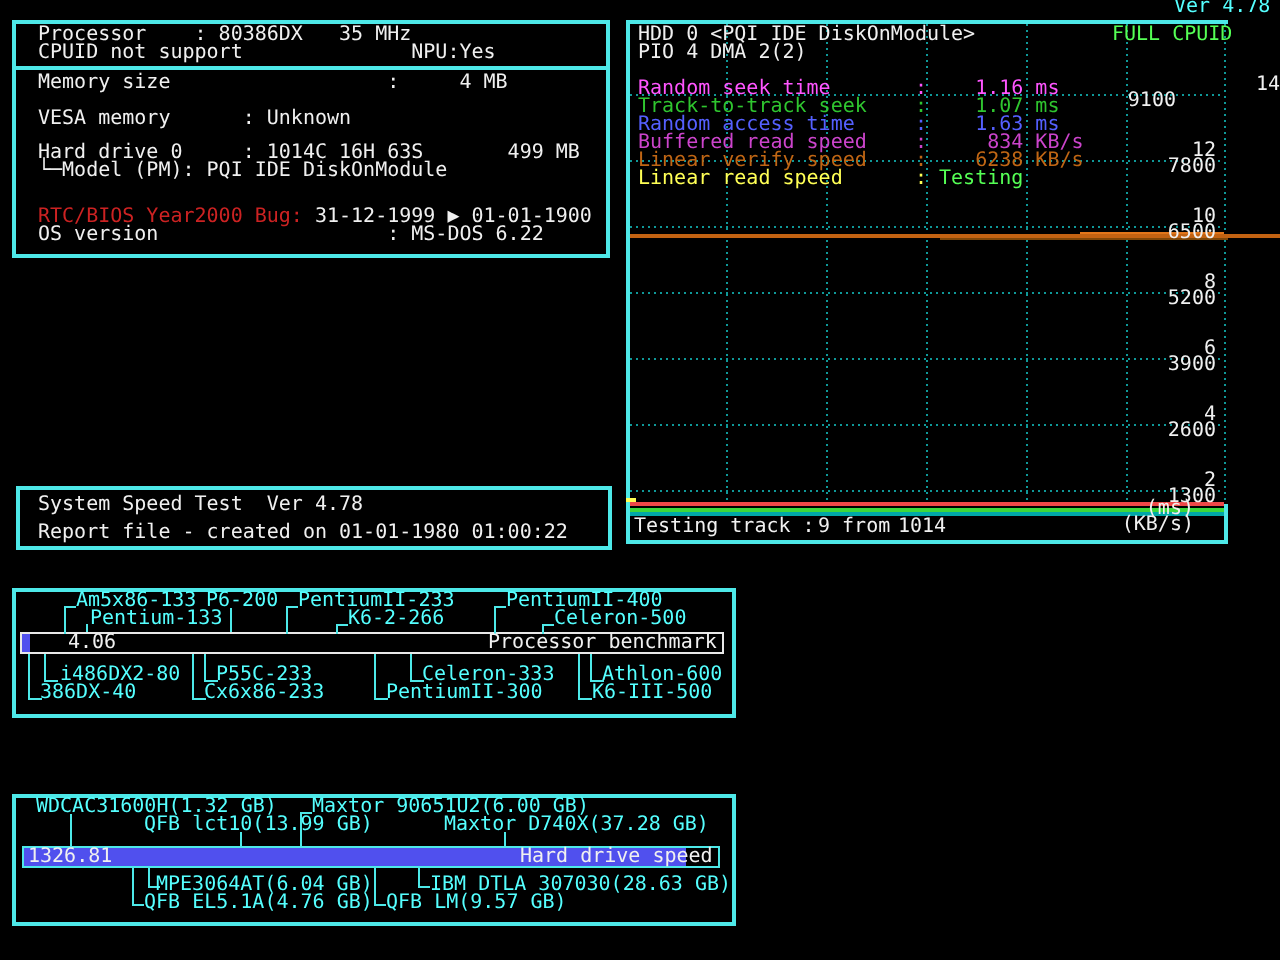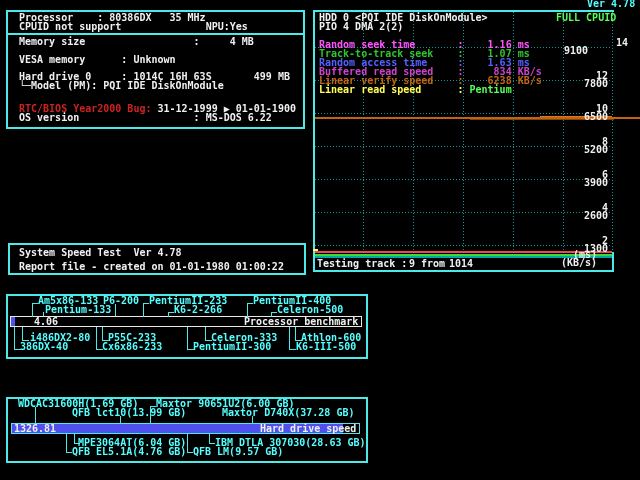--- a/index.html
+++ b/index.html
@@ -1,17 +1,17 @@
 <!DOCTYPE html>
 <html><head>
 <meta charset="utf-8">
 <style>
   body{margin:0;background:#111;}
   #screen{position:relative;width:640px;height:480px;background:#000;overflow:hidden;
-          font-family:"DejaVu Sans Mono",monospace;font-weight:700;font-size:10px;}
+          font-family:"DejaVu Sans Mono",monospace;font-weight:400;font-size:10px;}
   .t{position:absolute;white-space:pre;line-height:8px;height:8px;z-index:3;}
   .w{color:#F0F0F0}.cy{color:#55FFFF}.red{color:#FF5555}.dred{color:#CC2222}
   .mag{color:#FF55FF}.pur{color:#CC44CC}.grn{color:#2FC52F}.bgrn{color:#55FF55}
   .blu{color:#5560FF}.org{color:#C06614}.yel{color:#FFFF55}
   .box{position:absolute;border:2px solid #4DE8E8;background:transparent;z-index:1;}
   .ln{position:absolute;z-index:2;}
   .gl{position:absolute;z-index:1;}
   .conn{position:absolute;z-index:2;border:0 solid #4DE8E8;}
   .bar{position:absolute;background:#000;z-index:2;}
   .ralign{text-align:right;}
@@ -44,21 +44,21 @@
   <div class="gl" style="left:612px;top:252px;width:2px;height:20px;background:#4DE8E8"></div>
 
   <span class="t w" style="left:319px;top:14px">HDD 0 &lt;PQI IDE DiskOnModule&gt;</span>
   <span class="t bgrn" style="left:556px;top:14px">FULL CPUID</span>
   <span class="t w" style="left:319px;top:23px">PIO 4 DMA 2(2)</span>
   <span class="t mag" style="left:319px;top:41px">Random seek time       :    1.16 ms</span>
   <span class="t grn" style="left:319px;top:50px">Track-to-track seek    :    1.07 ms</span>
   <span class="t blu" style="left:319px;top:59px">Random access time     :    1.63 ms</span>
   <span class="t pur" style="left:319px;top:68px">Buffered read speed    :     834 KB/s</span>
   <span class="t org" style="left:319px;top:77px">Linear verify speed    :    6238 KB/s</span>
-  <span class="t" style="left:319px;top:86px"><span class="yel">Linear read speed      : </span><span class="bgrn">Pentium</span></span>
+  <span class="t" style="left:319px;top:86px"><span class="yel">Linear read speed      : </span><span class="bgrn">Testing</span></span>
 
   <div class="ln" style="left:315px;top:117px;width:325px;height:2px;background:#C26212"></div>
   <div class="ln" style="left:470px;top:119px;width:144px;height:1px;background:#7E4608"></div>
   <div class="ln" style="left:540px;top:116px;width:72px;height:1px;background:#E2761A"></div>
   <div class="ln" style="left:315px;top:251px;width:297px;height:2px;background:#EE4848"></div>
   <div class="ln" style="left:315px;top:254px;width:297px;height:2px;background:#3CD83C"></div>
   <div class="ln" style="left:313px;top:249px;width:5px;height:2px;background:#FFFF55"></div>
   <div class="ln" style="left:315px;top:256px;width:297px;height:2px;background:#00A8A8"></div>
 
   <span class="t w" style="left:317px;top:260px">Testing track :</span>
@@ -85,21 +85,21 @@
     <div class="gl" style="left:315px;top:146px;width:297px;height:1px;background:repeating-linear-gradient(to right,#0F9898 0 1px,transparent 1px 3px)"></div>
     <div class="gl" style="left:315px;top:179px;width:297px;height:1px;background:repeating-linear-gradient(to right,#0F9898 0 1px,transparent 1px 3px)"></div>
     <div class="gl" style="left:315px;top:212px;width:297px;height:1px;background:repeating-linear-gradient(to right,#0F9898 0 1px,transparent 1px 3px)"></div>
     <div class="gl" style="left:315px;top:245px;width:297px;height:1px;background:repeating-linear-gradient(to right,#0F9898 0 1px,transparent 1px 3px)"></div>
     <div class="gl" style="left:363px;top:12px;width:1px;height:244px;background:repeating-linear-gradient(to bottom,#0F9898 0 1px,transparent 1px 3px)"></div>
     <div class="gl" style="left:413px;top:12px;width:1px;height:244px;background:repeating-linear-gradient(to bottom,#0F9898 0 1px,transparent 1px 3px)"></div>
     <div class="gl" style="left:463px;top:12px;width:1px;height:244px;background:repeating-linear-gradient(to bottom,#0F9898 0 1px,transparent 1px 3px)"></div>
     <div class="gl" style="left:513px;top:12px;width:1px;height:244px;background:repeating-linear-gradient(to bottom,#0F9898 0 1px,transparent 1px 3px)"></div>
     <div class="gl" style="left:563px;top:12px;width:1px;height:244px;background:repeating-linear-gradient(to bottom,#0F9898 0 1px,transparent 1px 3px)"></div>
     <div class="gl" style="left:612px;top:12px;width:1px;height:240px;background:repeating-linear-gradient(to bottom,#0F9898 0 1px,transparent 1px 3px)"></div>
-    <div class="t w ralign" style="left:580px;top:39px;width:48px">14</div>
+    <div class="t w ralign" style="left:592px;top:39px;width:48px">14</div>
     <div class="t w ralign" style="left:560px;top:72px;width:48px">12</div>
     <div class="t w ralign" style="left:560px;top:105px;width:48px">10</div>
     <div class="t w ralign" style="left:560px;top:138px;width:48px">8</div>
     <div class="t w ralign" style="left:560px;top:171px;width:48px">6</div>
     <div class="t w ralign" style="left:560px;top:204px;width:48px">4</div>
     <div class="t w ralign" style="left:560px;top:237px;width:48px">2</div>
     <div class="t w ralign" style="left:540px;top:47px;width:48px">9100</div>
     <div class="t w ralign" style="left:560px;top:80px;width:48px">7800</div>
     <div class="t w ralign" style="left:560px;top:113px;width:48px">6500</div>
     <div class="t w ralign" style="left:560px;top:146px;width:48px">5200</div>
@@ -129,21 +129,21 @@
     <div class="conn" style="left:247px;top:303px;width:5px;height:13px;border-left:1px solid #4DE8E8;border-top:1px solid #4DE8E8;"></div>
     <div class="conn" style="left:271px;top:312px;width:5px;height:4px;border-left:1px solid #4DE8E8;border-top:1px solid #4DE8E8;"></div>
     <div class="conn" style="left:14px;top:327px;width:6px;height:22px;border-left:1px solid #4DE8E8;border-bottom:1px solid #4DE8E8;"></div>
     <div class="conn" style="left:22px;top:327px;width:6px;height:13px;border-left:1px solid #4DE8E8;border-bottom:1px solid #4DE8E8;"></div>
     <div class="conn" style="left:96px;top:327px;width:6px;height:22px;border-left:1px solid #4DE8E8;border-bottom:1px solid #4DE8E8;"></div>
     <div class="conn" style="left:102px;top:327px;width:6px;height:13px;border-left:1px solid #4DE8E8;border-bottom:1px solid #4DE8E8;"></div>
     <div class="conn" style="left:187px;top:327px;width:6px;height:22px;border-left:1px solid #4DE8E8;border-bottom:1px solid #4DE8E8;"></div>
     <div class="conn" style="left:205px;top:327px;width:6px;height:13px;border-left:1px solid #4DE8E8;border-bottom:1px solid #4DE8E8;"></div>
     <div class="conn" style="left:289px;top:327px;width:6px;height:22px;border-left:1px solid #4DE8E8;border-bottom:1px solid #4DE8E8;"></div>
     <div class="conn" style="left:295px;top:327px;width:6px;height:13px;border-left:1px solid #4DE8E8;border-bottom:1px solid #4DE8E8;"></div>
-    <div class="t cy" style="left:18px;top:400px">WDCAC31600H(1.69 GB)</div>
+    <div class="t cy" style="left:18px;top:400px">WDCAC31600H(1.32 GB)</div>
     <div class="t cy" style="left:72px;top:409px">QFB lct10(13.99 GB)</div>
     <div class="t cy" style="left:156px;top:400px">Maxtor 90651U2(6.00 GB)</div>
     <div class="t cy" style="left:222px;top:409px">Maxtor D740X(37.28 GB)</div>
     <div class="t cy" style="left:78px;top:439px">MPE3064AT(6.04 GB)</div>
     <div class="t cy" style="left:72px;top:448px">QFB EL5.1A(4.76 GB)</div>
     <div class="t cy" style="left:215px;top:439px">IBM DTLA 307030(28.63 GB)</div>
     <div class="t cy" style="left:193px;top:448px">QFB LM(9.57 GB)</div>
     <div class="conn" style="left:35px;top:407px;width:1px;height:16px;border-left:1px solid #4DE8E8;"></div>
     <div class="conn" style="left:120px;top:416px;width:1px;height:7px;border-left:1px solid #4DE8E8;"></div>
     <div class="conn" style="left:150px;top:406px;width:5px;height:17px;border-left:1px solid #4DE8E8;border-top:1px solid #4DE8E8;"></div>

